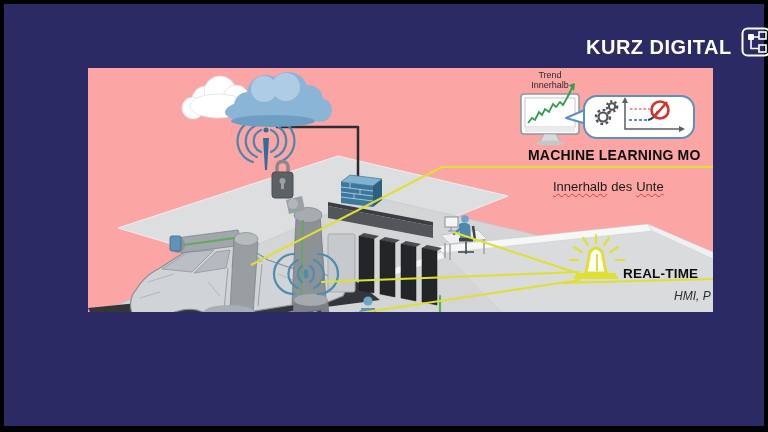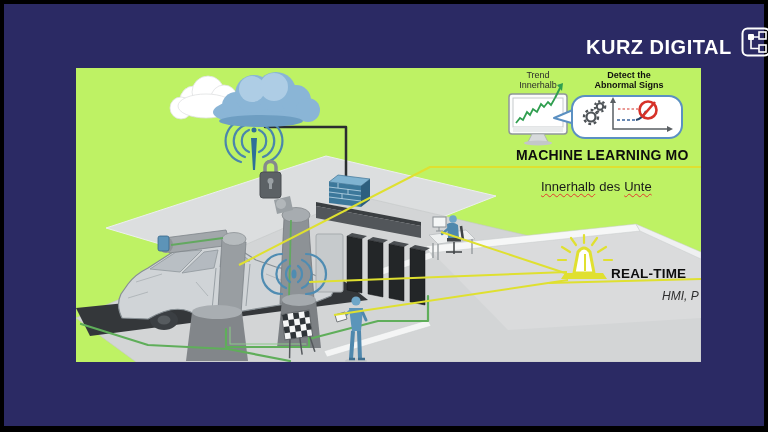--- a/index.html
+++ b/index.html
@@ -3,21 +3,21 @@
 <meta charset="utf-8">
 <style>
   html,body{margin:0;padding:0;}
   body{
     width:768px;height:432px;position:relative;overflow:hidden;
     background:#000;font-family:"Liberation Sans", sans-serif;
   }
   .slide-bg{position:absolute;left:4px;top:4px;right:4px;bottom:6px;background:#2b2a64;}
   .logo-row{position:absolute;top:25px;left:586px;display:flex;align-items:center;gap:9px;}
   .logo-text{color:#fff;font-size:20px;font-weight:bold;letter-spacing:.5px;white-space:nowrap;margin-top:11px;}
-  .panel{position:absolute;left:76px;top:68px;width:625px;height:294px;background:#bef264;overflow:hidden;}
+  .panel{position:absolute;left:88px;top:68px;width:625px;height:244px;background:#fca5a5;overflow:hidden;}
   .panel svg.scene{position:absolute;left:0;top:0;}
   .lbl{position:absolute;color:#2c2c2c;}
   .lbl-trend{left:430px;top:2px;width:64px;text-align:center;font-size:9px;line-height:10px;}
   .lbl-detect{left:504px;top:2px;width:98px;text-align:center;font-size:9px;line-height:10px;font-weight:bold;color:#101010;}
   .ml-title{left:440px;top:79px;font-size:14px;font-weight:bold;letter-spacing:.2px;color:#0d0d0d;white-space:nowrap;}
   .ml-sub{left:465px;top:111px;font-size:13px;color:#1a1a1a;white-space:nowrap;}
   .ml-sub span{display:inline-block;margin-right:4px;}
   .misspell{text-decoration:underline;text-decoration-style:wavy;text-decoration-color:#e23b2e;text-decoration-thickness:1px;text-underline-offset:2px;}
   .rt-title{left:535px;top:186px;font-size:13.5px;font-weight:bold;letter-spacing:.2px;color:#0d0d0d;white-space:nowrap;margin-top:12px;}
   .rt-sub{left:586px;top:221px;font-size:12px;color:#2e2e2e;white-space:nowrap;font-style:italic;}
@@ -275,23 +275,19 @@
         <circle cx="572" cy="42" r="8.5" fill="none" stroke="#d63229" stroke-width="2.6"></circle>
         <path d="M566,49 L579,34" stroke="#d63229" stroke-width="2.6"></path>
       </g>
     </g>
   </svg>
 
   <div class="lbl lbl-trend">
     <div>Trend</div>
     <div>Innerhalb</div>
   </div>
-  <div class="lbl lbl-detect">
-    <div>Detect the</div>
-    <div>Abnormal Signs</div>
-  </div>
   <div class="lbl ml-sub">
     <span class="misspell">Innerhalb</span><span>des</span><span class="misspell">Unte</span>
   </div>
   <div class="lbl ml-title">MACHINE LEARNING MO</div>
   <div class="lbl rt-title">REAL-TIME</div>
   <div class="lbl rt-sub">HMI, P</div>
 </div>
 
 </body></html>

